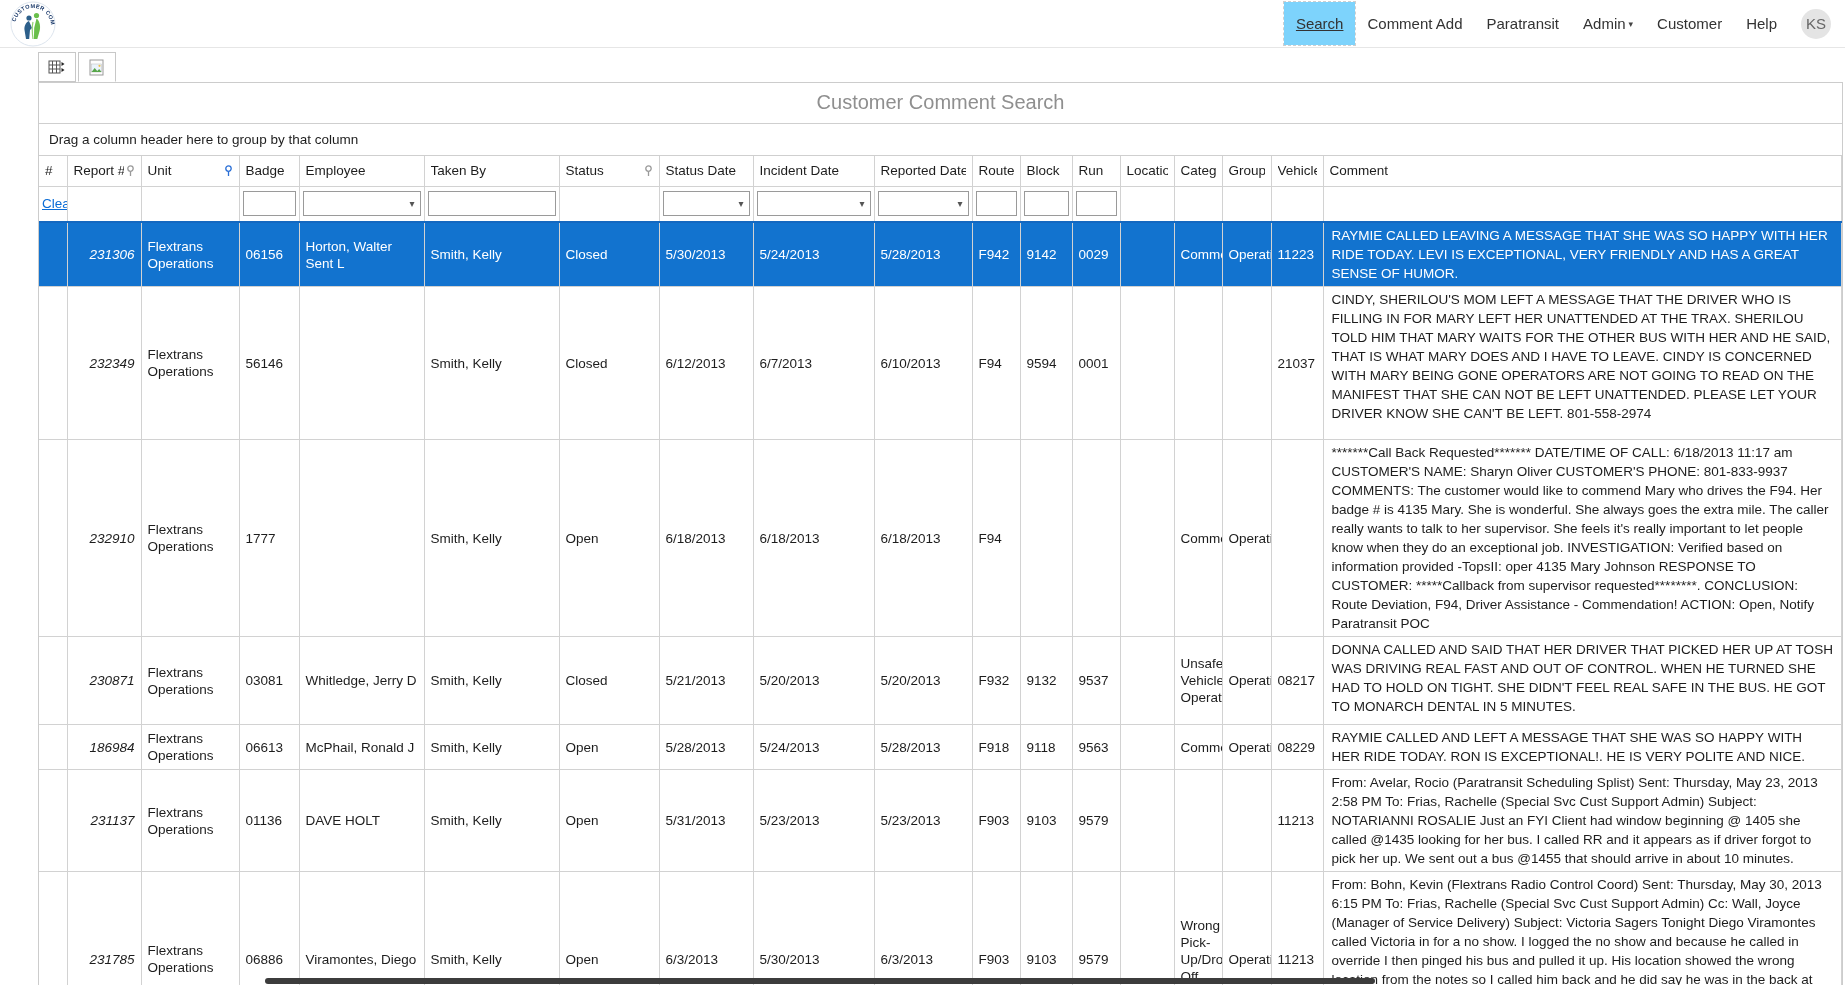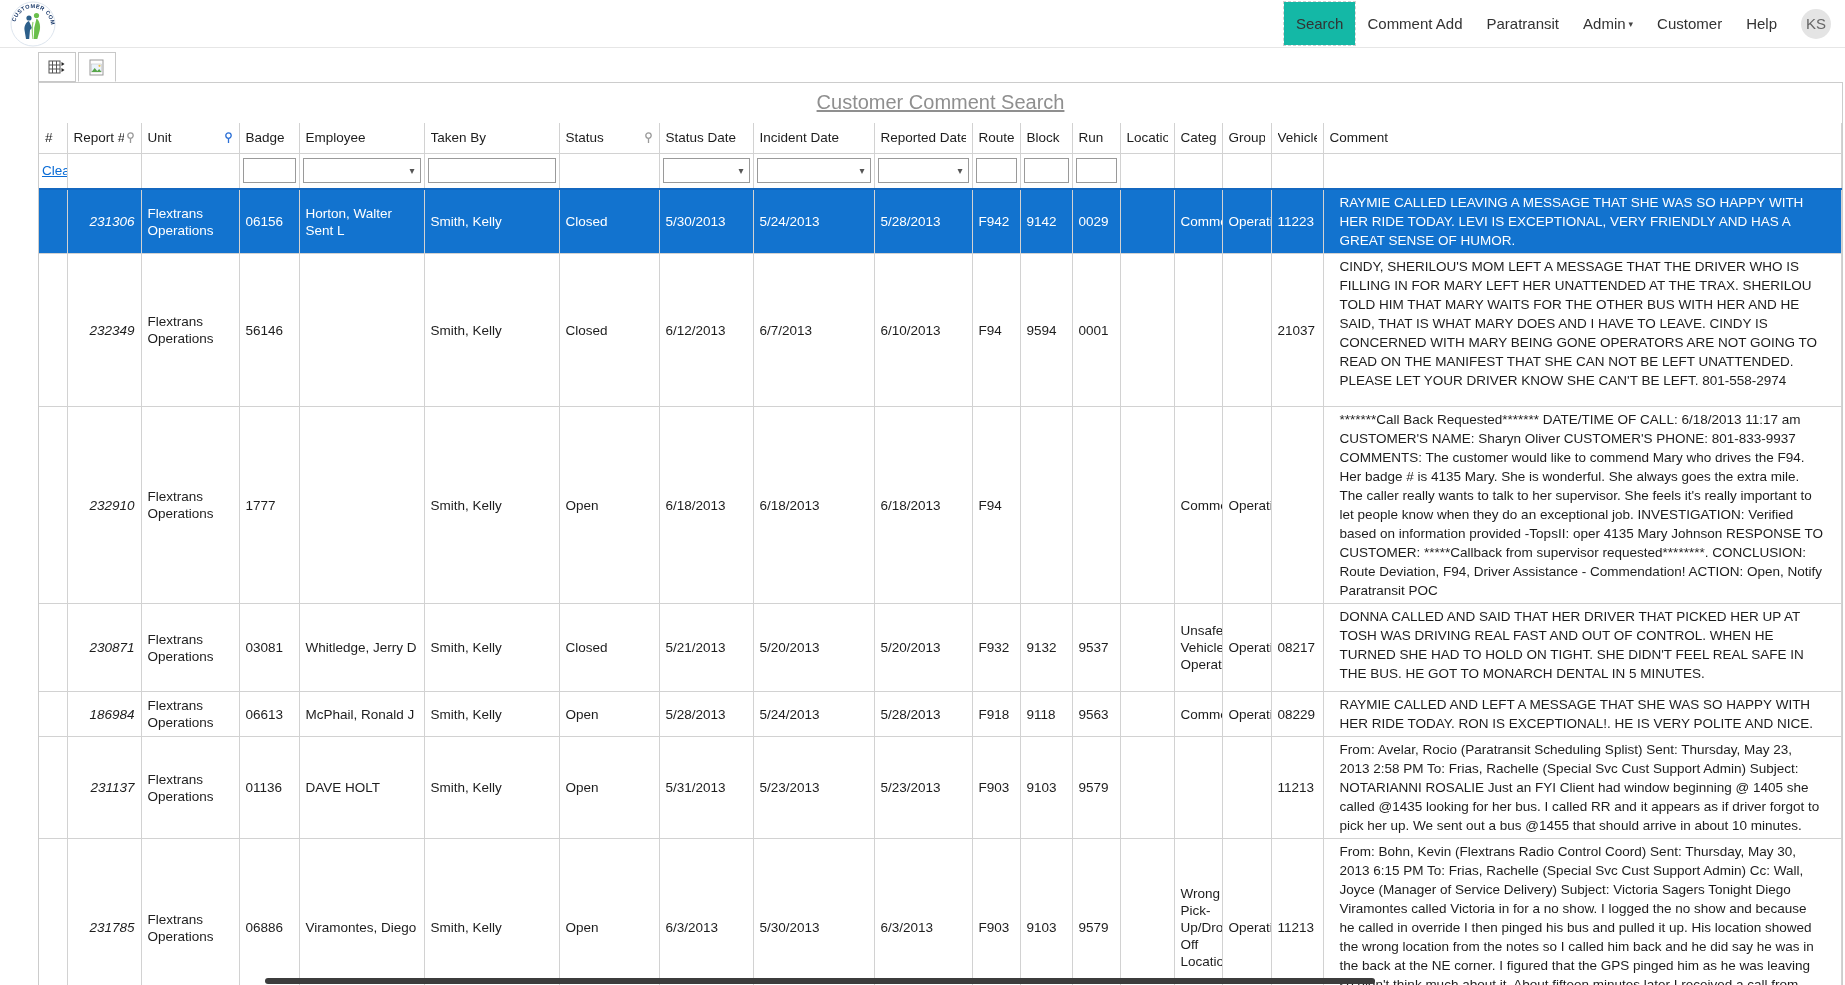--- a/index.html
+++ b/index.html
@@ -5,36 +5,36 @@
   * { margin:0; padding:0; box-sizing:border-box; }
   html,body { width:1845px; height:985px; overflow:hidden; background:#fff;
               font-family:"Liberation Sans", sans-serif; color:#222; }
 
   
   .topbar { height:48px; display:flex; align-items:center; padding:0 14px 0 10px;
             border-bottom:1px solid #e6e6e6; background:#fff; }
   .logo { width:46px; height:46px; flex:0 0 auto; cursor:pointer; }
   .mainnav { margin-left:auto; display:flex; align-items:center; font-size:15px; color:#333; }
   .nav-item { padding:13px 12px; cursor:pointer; white-space:nowrap; }
-  .nav-item.active { background:#14b8a6; outline:1px dashed #cfcfcf; }
+  .nav-item.active { background:#7dd3fc; outline:1px dashed #cfcfcf;text-decoration:underline; }
   .nav-caret { font-size:9px; color:#444; vertical-align:2px; margin-left:3px; }
   .avatar { width:30px; height:30px; border-radius:50%; background:#e4e4e4; color:#666;
             font-size:15px; display:flex; align-items:center; justify-content:center;
             margin-left:12px; flex:0 0 auto; cursor:pointer; }
 
   
   .tabsrow { margin:4px 0 0 38px; display:flex; }
   .tool-tab { width:38px; height:30px; border:1px solid #c8c8c8; background:#fff;
               display:flex; align-items:center; justify-content:center; cursor:pointer; }
   .tool-tab + .tool-tab { margin-left:2px; }
   .tool-tab.active { border-bottom-color:#fff; }
 
   
   .panel { margin-left:38px; width:1805px; border:1px solid #cccccc; border-bottom:none; background:#fff; }
-  .panel-title { text-align:center; color:#8f8f8f; font-size:20px; padding:8px 0 9px;text-decoration:underline; }
+  .panel-title { text-align:center; color:#8f8f8f; font-size:20px; padding:8px 0 9px; }
   .group-hint { border-top:1px solid #cfcfcf; border-bottom:1px solid #cfcfcf;
                 padding:8px 10px; font-size:13.5px; color:#1d1d1d; }
 
   
   table { border-collapse:collapse; table-layout:fixed; width:100%;
           font-size:13.5px; color:#1d1d1d; }
   th, td { border-right:1px solid #d2d2d2; border-bottom:1px solid #d2d2d2;
            overflow:hidden; }
   th { font-weight:normal; text-align:left; padding:6px 6px; height:30px;
        white-space:nowrap; background:#fff; cursor:pointer; }
@@ -46,21 +46,21 @@
   td.fnum { padding:4px 2px; white-space:nowrap; }
   a.clear { color:#0a6cd6; text-decoration:underline; font-size:13.5px; cursor:pointer; white-space:nowrap; }
   input.flt { width:100%; height:25px; border:1px solid #9a9a9a; background:#fff; font:inherit; padding:0 4px; }
   .combo { display:flex; align-items:center; border:1px solid #9a9a9a; height:25px;
            background:#fff; cursor:pointer; }
   .combo .caret { margin-left:auto; padding-right:5px; color:#555; font-size:10px; }
 
   tbody td { padding:3px 6px; vertical-align:middle; line-height:17px; cursor:default; }
   tbody td.num { }
   tbody td.rt { text-align:right;font-style:italic; }
-  tbody td.comment { vertical-align:top; line-height:19px; padding:3px 16px; }
+  tbody td.comment { vertical-align:top; line-height:19px; padding:3px 8px; }
   tr.selected { background:#1273cf; color:#fff; }
   tr.selected a, tr.selected td { color:#fff; }
 
   
   .hscroll-track { position:fixed; left:0; bottom:0; width:1845px; height:8px; background:transparent; }
   .hscroll-thumb { position:absolute; left:265px; bottom:1px; width:1110px; height:6px;
                    background:#3c3c3c; border-radius:3px; cursor:grab; }
 </style>
 </head>
 <body>
@@ -110,20 +110,21 @@
       <rect x="2" y="1" width="13" height="15" fill="#fdfdfd" stroke="#999" stroke-width="1"></rect>
       <rect x="3.5" y="5" width="10" height="8" fill="#eaf3fb" stroke="#bbb" stroke-width="0.5"></rect>
       <path d="M3.5 13 l3.2 -4 2.5 3 2 -2 2.3 3 z" fill="#57a64a"></path>
       <circle cx="11.5" cy="6.8" r="1.1" fill="#f0c04a"></circle>
     </svg>
   </div>
 </div>
 
 <section class="panel">
   <div class="panel-title">Customer Comment Search</div>
+  <div class="group-hint">Drag a column header here to group by that column</div>
   <table>
     <colgroup id="cg">
         <col style="width: 28px;">
         <col style="width: 74px;">
         <col style="width: 98px;">
         <col style="width: 60px;">
         <col style="width: 125px;">
         <col style="width: 135px;">
         <col style="width: 100px;">
         <col style="width: 94px;">

